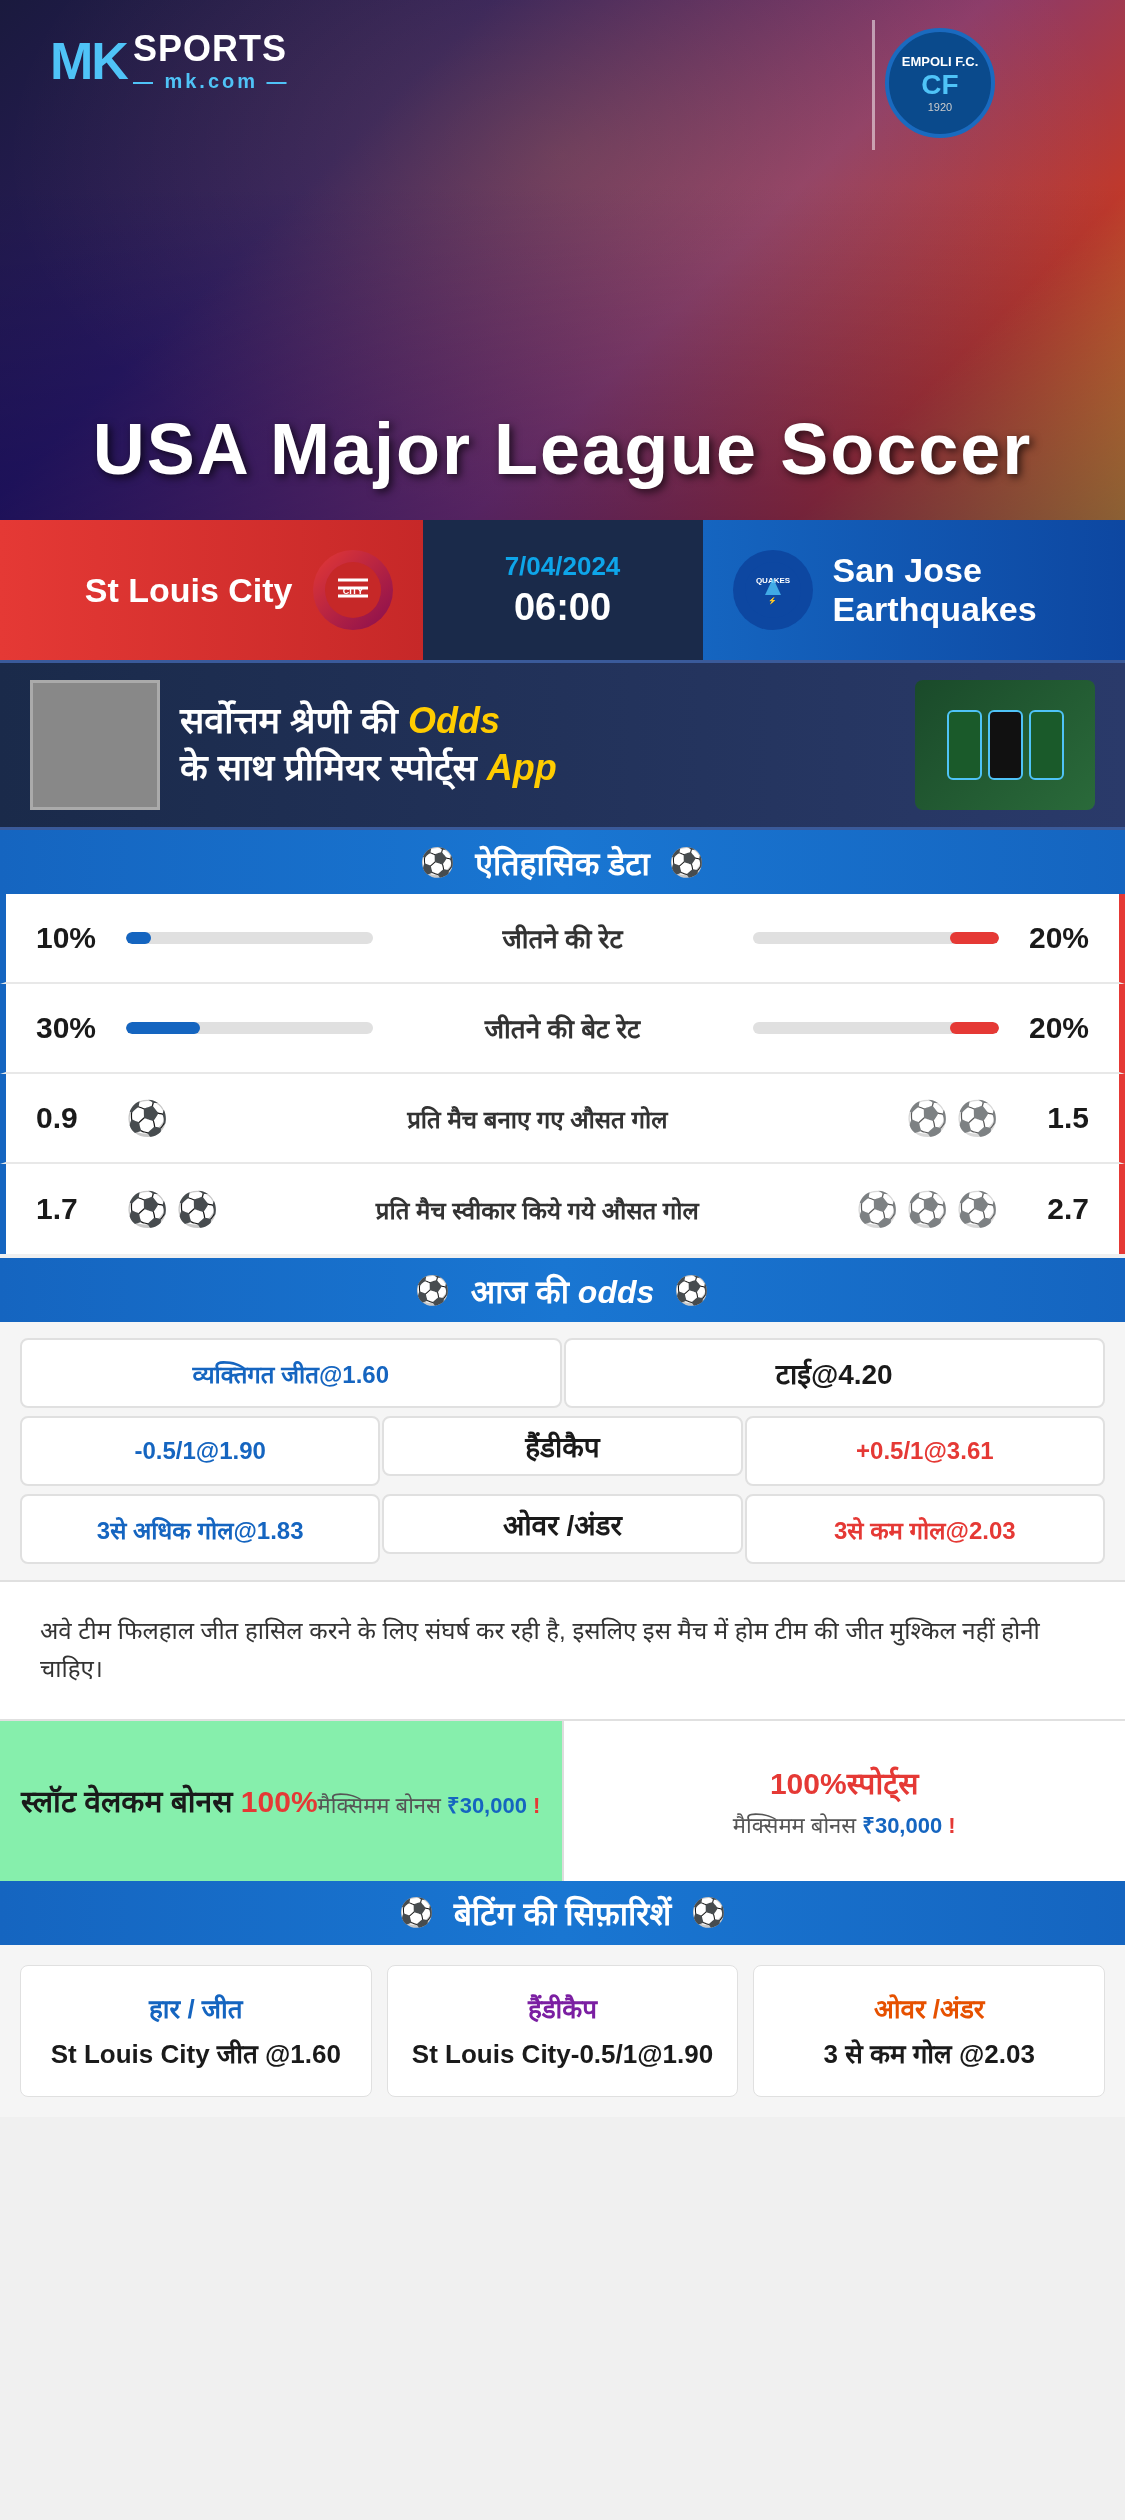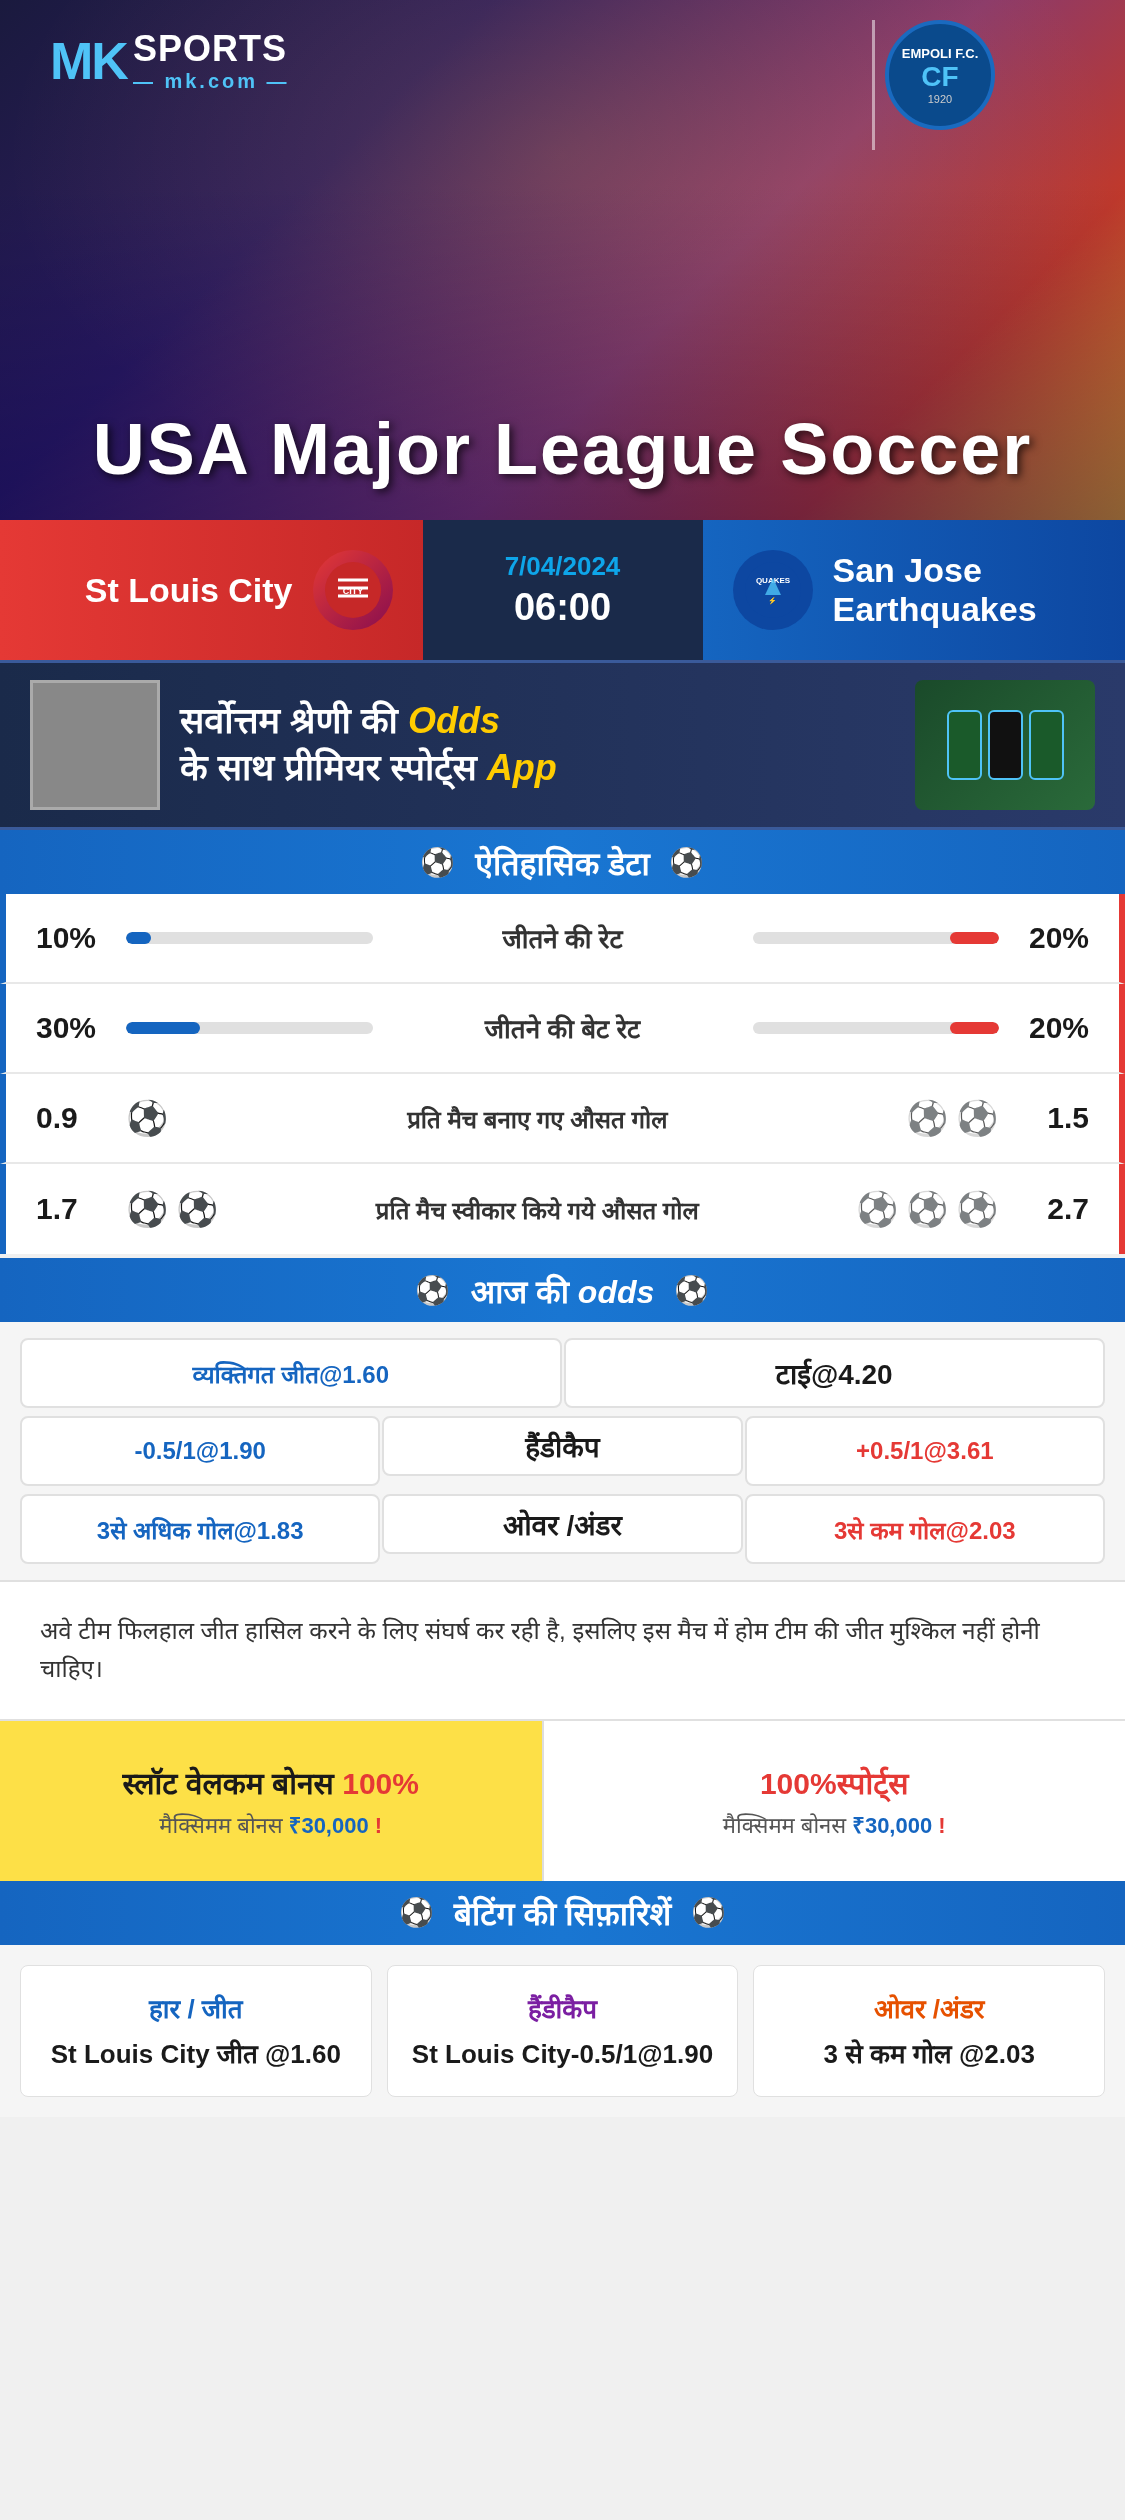--- a/index.html
+++ b/index.html
@@ -64,21 +64,21 @@
       color: #fff;
       letter-spacing: 1px;
     }
     .mk-logo-row {
       display: flex;
       align-items: center;
       gap: 6px;
     }
     .hero-logo-empoli {
       position: absolute;
-      top: 20px;
+      top: 28px;
       right: 130px;
       width: 110px;
       height: 110px;
       background: #0a4a8c;
       border-radius: 50%;
       display: flex;
       flex-direction: column;
       align-items: center;
       justify-content: center;
       border: 4px solid #1a6abf;
@@ -420,26 +420,27 @@
     }
 
     
     .bonus-section {
       width: 1125px;
       display: flex;
       height: 160px;
     }
     .bonus-left {
       flex: 1;
-      background: #fde047;
-      display: flex;
-      flex-direction: column;
+      background: #86efac;
+      display: flex;
+      flex-direction: row;
       align-items: center;
       justify-content: center;
       border-right: 2px solid #ddd;
+      padding: 20px;
     }
     .bonus-right {
       flex: 1;
       background: #fff;
       display: flex;
       flex-direction: column;
       align-items: center;
       justify-content: center;
       padding: 20px;
     }

